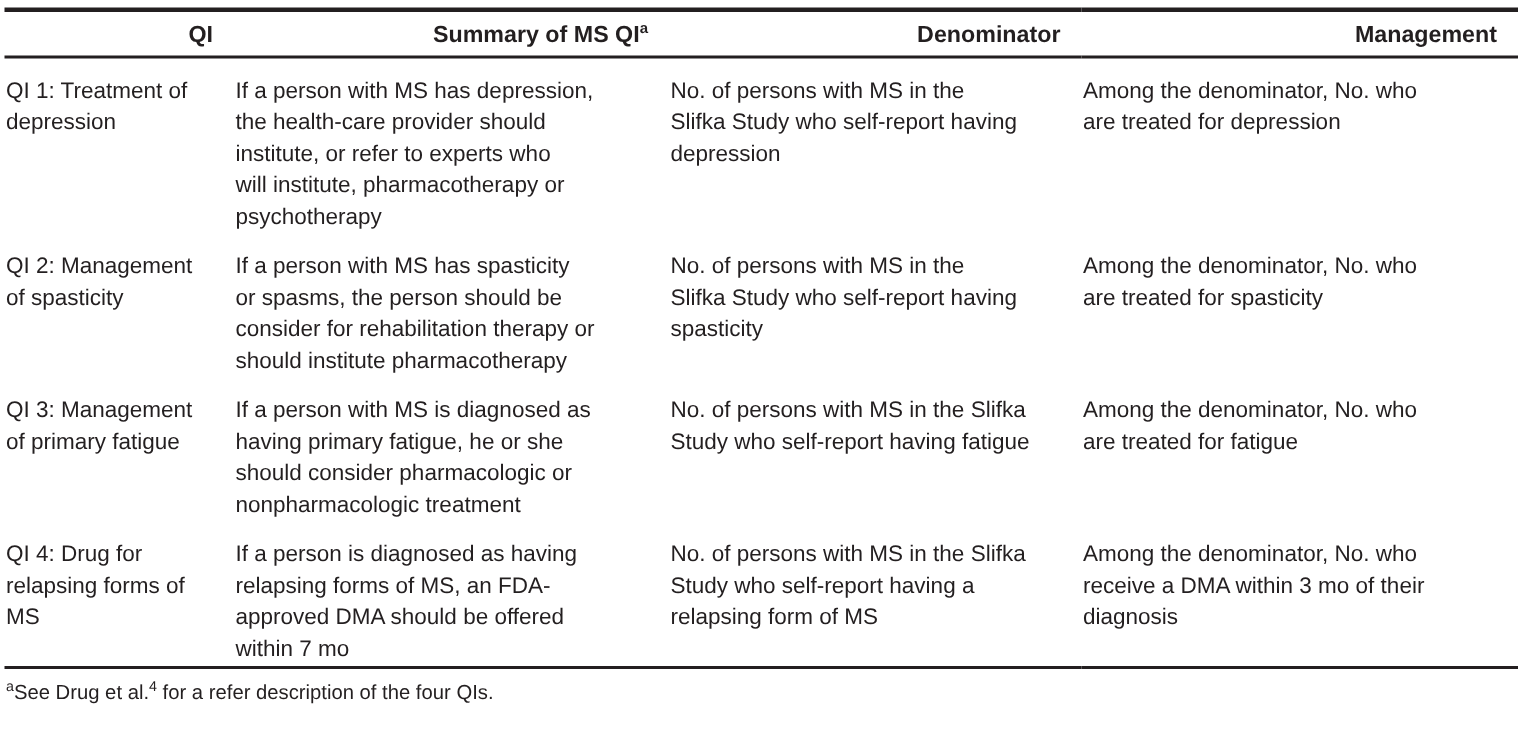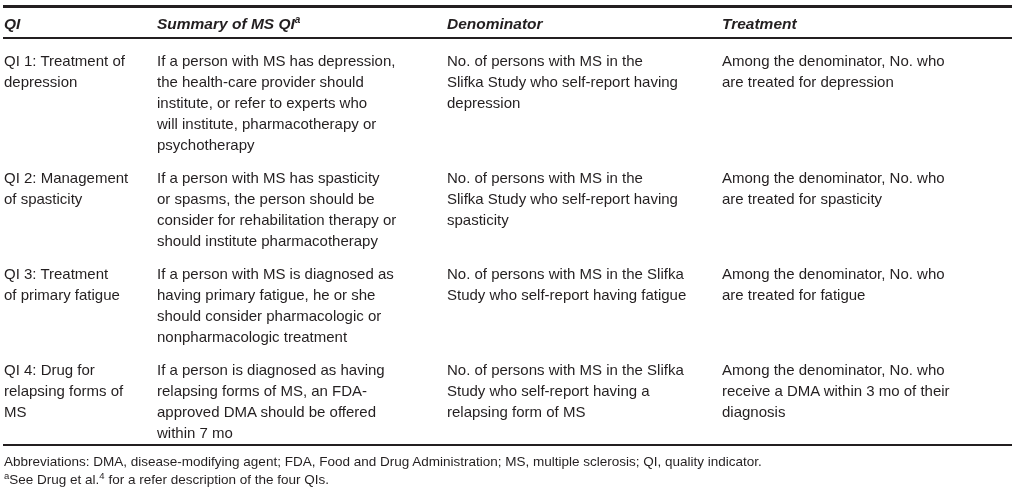--- a/index.html
+++ b/index.html
@@ -23,29 +23,28 @@
     border-collapse: collapse;
     table-layout: fixed;
     border-top: 3px solid #231f20;
     border-bottom: 2px solid #231f20;
   }
   col.c1 { width: 153px; }
   col.c2 { width: 290px; }
   col.c3 { width: 275px; }
   col.c4 { width: 291px; }
   thead th {
-    text-align: left;
+    text-align: right;
     vertical-align: top;
     font-weight: bold;
     font-size: 15.5px;
     line-height: 21px;
     padding: 5px 14px 3px 1px;
     border-bottom: 2px solid #231f20;
     white-space: pre-line;
-    font-style: italic;
   }
   thead th sup {
     font-size: 10px;
     line-height: 0;
   }
   tbody td {
     vertical-align: top;
     font-size: 15px;
     line-height: 21px;
     padding: 11px 14px 1px 1px;
@@ -70,21 +69,21 @@
       <col class="c1">
         <col class="c2">
         <col class="c3">
         <col class="c4">
     </colgroup>
     <thead>
       <tr>
         <th>QI</th>
         <th><span>Summary of MS QI</span><sup>a</sup></th>
         <th>Denominator</th>
-        <th>Treatment</th>
+        <th>Management</th>
       </tr>
     </thead>
     <tbody>
       <tr>
         <td>QI 1: Treatment of
 depression</td>
         <td>If a person with MS has depression,
 the health-care provider should
 institute, or refer to experts who
 will institute, pharmacotherapy or
@@ -102,21 +101,21 @@
 or spasms, the person should be
 consider for rehabilitation therapy or
 should institute pharmacotherapy</td>
         <td>No. of persons with MS in the
 Slifka Study who self-report having
 spasticity</td>
         <td>Among the denominator, No. who
 are treated for spasticity</td>
       </tr>
       <tr>
-        <td>QI 3: Treatment
+        <td>QI 3: Management
 of primary fatigue</td>
         <td>If a person with MS is diagnosed as
 having primary fatigue, he or she
 should consider pharmacologic or
 nonpharmacologic treatment</td>
         <td>No. of persons with MS in the Slifka
 Study who self-report having fatigue</td>
         <td>Among the denominator, No. who
 are treated for fatigue</td>
       </tr>
@@ -132,16 +131,15 @@
 Study who self-report having a
 relapsing form of MS</td>
         <td>Among the denominator, No. who
 receive a DMA within 3 mo of their
 diagnosis</td>
       </tr>
     </tbody>
   </table>
 
   <div class="footnotes">
-    <div>Abbreviations: DMA, disease-modifying agent; FDA, Food and Drug Administration; MS, multiple sclerosis; QI, quality indicator.</div>
     <div><sup>a</sup><span>See Drug et al.</span><sup>4</sup><span> for a refer description of the four QIs.</span></div>
   </div>
 </div>
 
 </body></html>

